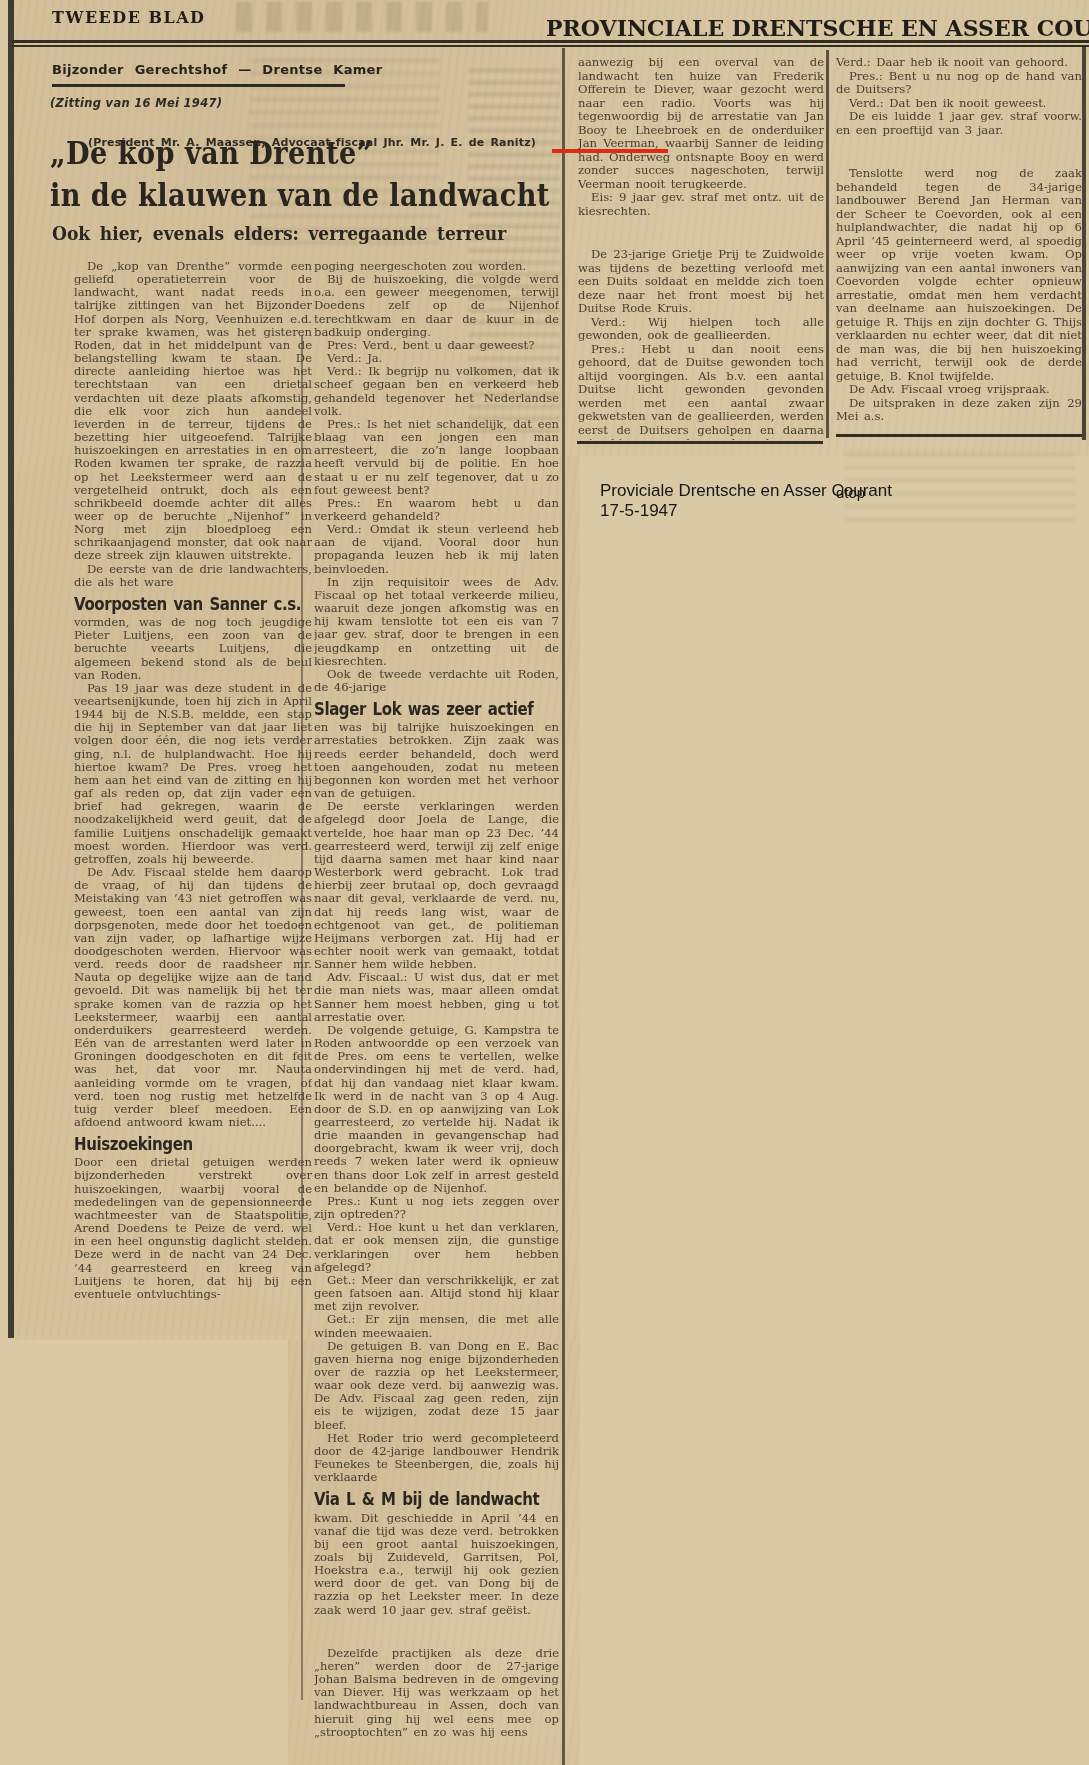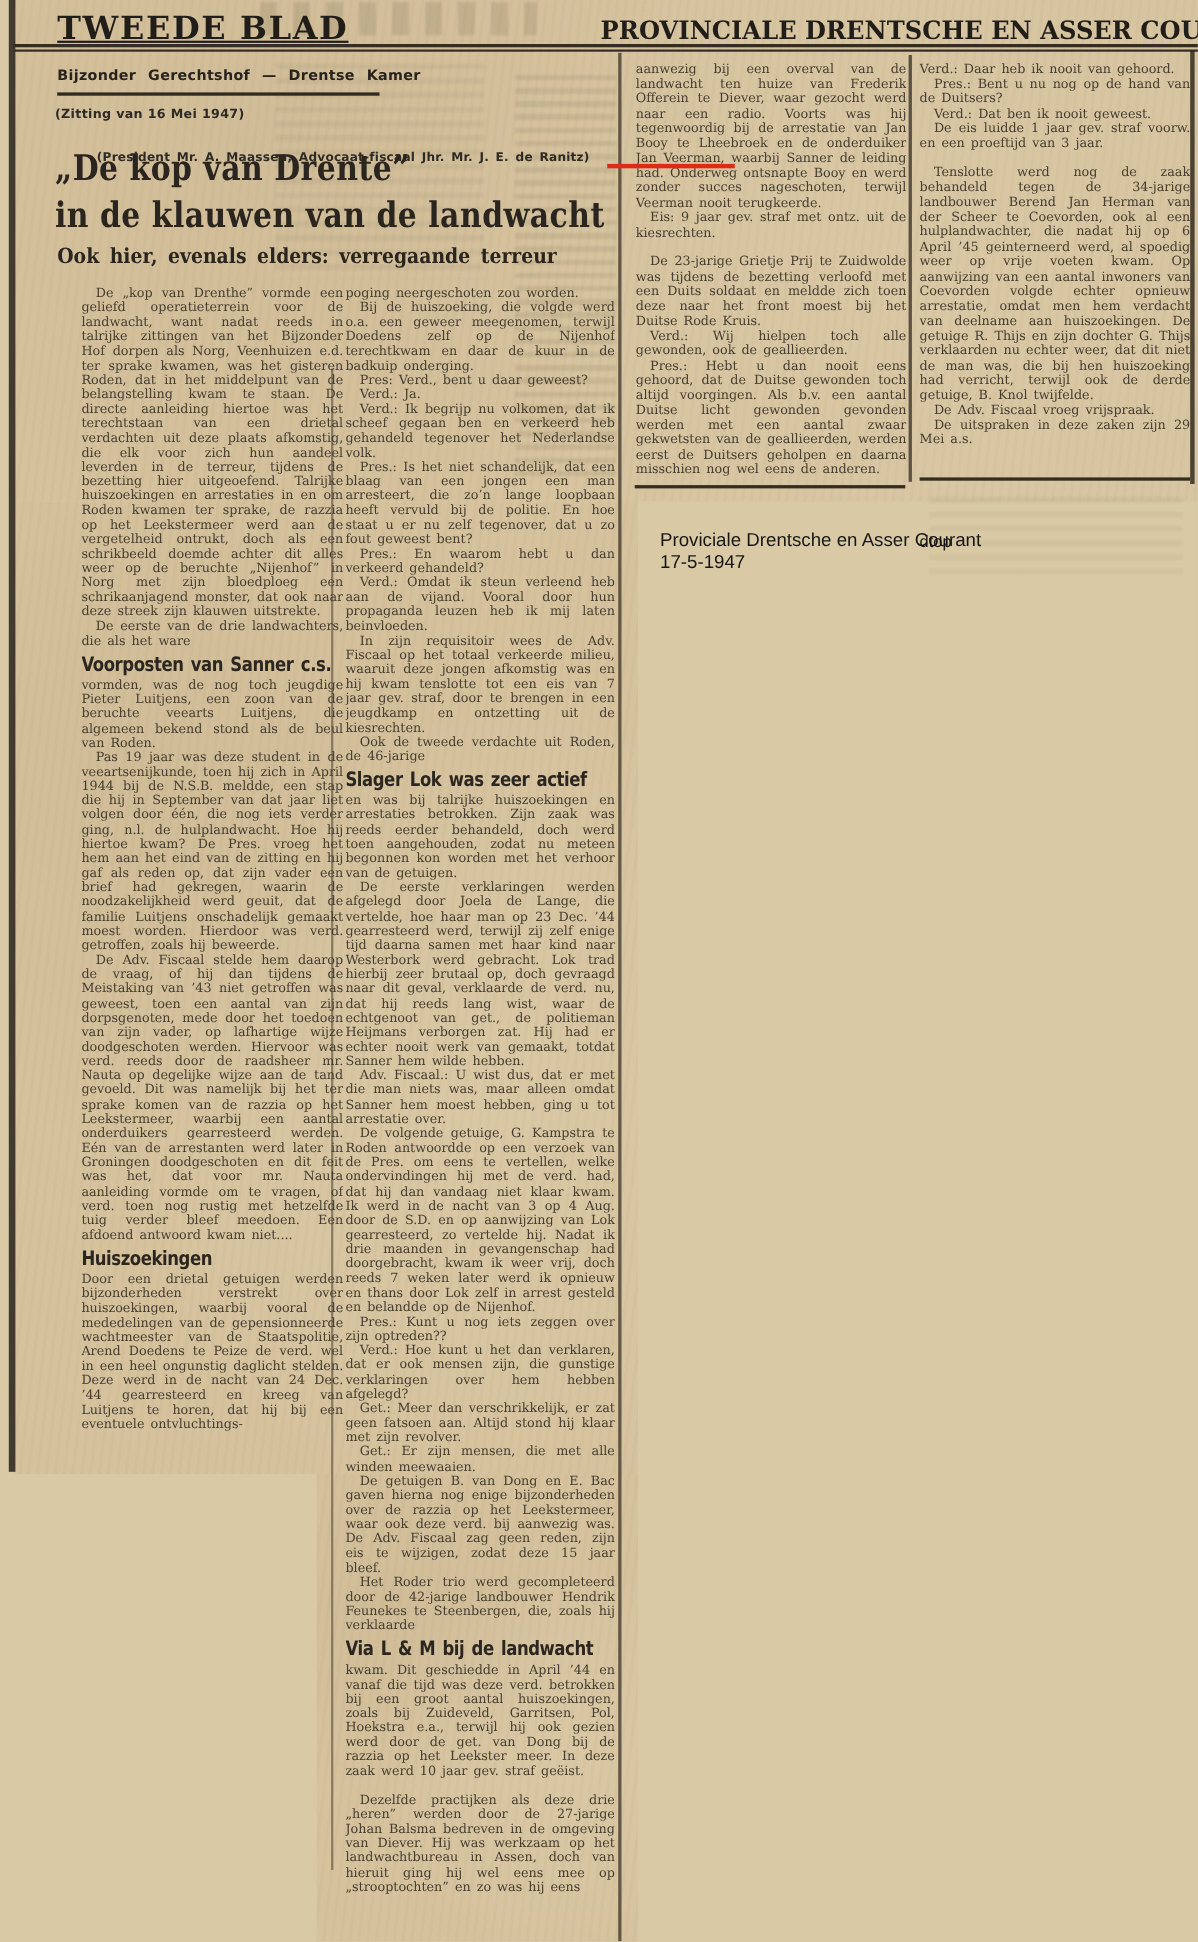--- a/index.html
+++ b/index.html
@@ -45,39 +45,39 @@
   #vr-col1-col2{left:301px;top:335px;width:2px;height:1365px;background:rgba(58,50,38,.5);}
   #vr-col2-col3{left:562px;top:48px;width:3px;height:1717px;background:rgba(50,43,33,.7);}
   #vr-col3-col4{left:826px;top:50px;width:3px;height:388px;background:rgba(50,43,33,.75);}
   #vr-right{left:1082px;top:46px;width:3.5px;height:394px;background:rgba(40,34,26,.8);}
   #col4-end-rule{left:836px;top:434px;width:246px;height:3px;}
   #col3-end-rule{left:577px;top:441px;width:246px;height:2.5px;}
 
   
   #masthead-left{
     left:52px;top:8px;
-    font-family:"DejaVu Serif",serif;font-weight:bold;font-size:29px;
-    letter-spacing:1.5px;color:#211d18;white-space:nowrap;text-decoration:underline;
+    font-family:"DejaVu Serif",serif;font-weight:bold;font-size:16px;
+    letter-spacing:1.5px;color:#211d18;white-space:nowrap;
   }
   #masthead-right{
     left:546px;top:14px;
     font-family:"DejaVu Serif",serif;font-weight:bold;font-size:22px;
     color:#211d18;white-space:nowrap;transform:scaleY(1.05);transform-origin:left top;
   }
 
   
   #kicker{
     left:52px;top:62px;
     font-family:"DejaVu Sans",sans-serif;font-weight:bold;font-size:13px;
     letter-spacing:.3px;word-spacing:6px;color:#28231d;white-space:nowrap;
   }
   #session-line{
     left:50px;top:96px;
     font-family:"DejaVu Sans",sans-serif;font-weight:bold;font-size:11.5px;
-    color:#2e2a24;white-space:nowrap;letter-spacing:.3px;
+    color:#2e2a24;white-space:nowrap;letter-spacing:.3px;font-style:italic;
   }
   #president-line{
     left:50px;top:136px;
     font-family:"DejaVu Sans",sans-serif;font-weight:bold;font-size:11px;
     color:#2e2a24;white-space:nowrap;letter-spacing:.2px;word-spacing:2px;margin-left:38px;
   }
   .headline{
     font-family:"DejaVu Serif",serif;font-weight:bold;color:#2a251f;
     font-size:32px;white-space:nowrap;transform:scaleX(.85);transform-origin:left top;
     letter-spacing:.5px;
@@ -97,21 +97,21 @@
     font-size:11.6px;line-height:13.15px;
     color:#443d30;text-align:justify;overflow:hidden;
     word-spacing:1.8px;
   }
   #col1{left:53px;top:260px;width:238px;height:1078px;margin-left:21px;}
   #col2{left:314px;top:260px;width:245px;height:1505px;}
   #col3{left:578px;top:56px;width:246px;height:384px;line-height:13.5px;}
   #col4{left:836px;top:56px;width:246px;height:376px;line-height:13.5px;}
   .p{margin:0;text-indent:13px;}
   .p.noindent{text-indent:0;}
-  .p.gap{margin-top:13px;}
+  .p.gap{margin-top:30px;}
   .colhead{
     font-family:"DejaVu Sans",sans-serif;font-weight:bold;
     font-size:15px;letter-spacing:-.4px;color:#2b261f;
     margin:9px 0 5px;white-space:nowrap;
     transform:scaleY(1.2);transform-origin:left center;
   }
 
   
   #red-underline{left:552px;top:149px;width:116px;height:4px;background:#dd2b16;position:absolute;}
 

